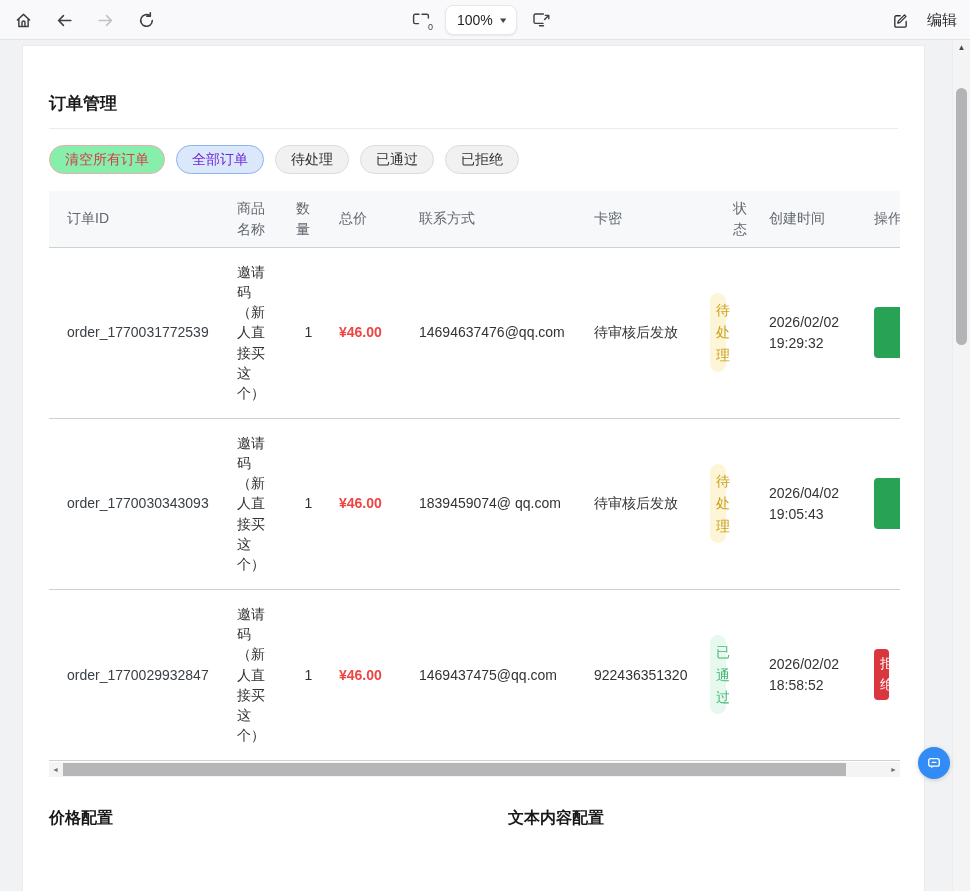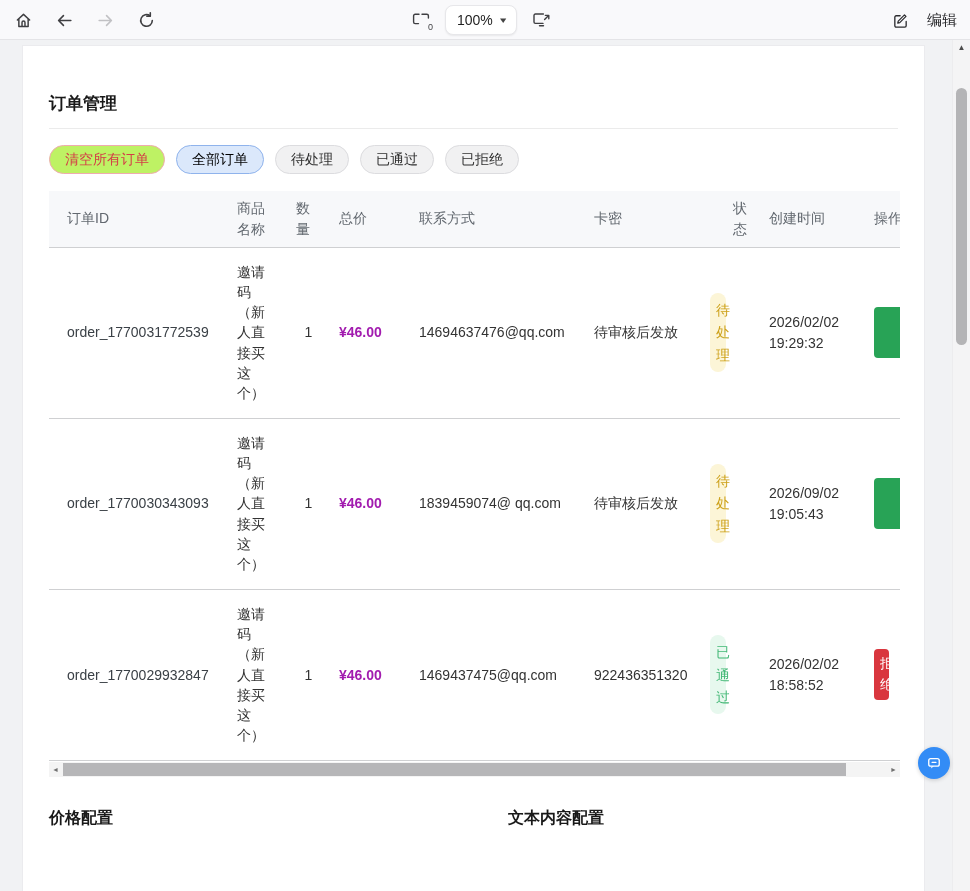--- a/index.html
+++ b/index.html
@@ -26,39 +26,39 @@
   .card { position:absolute; left:22px; top:5px; width:903px; height:900px;
           background:#fff; border:1px solid #ebebee; border-bottom:none; padding:46px 26px 0 26px; }
 
   .sec-title { font-size:17px; font-weight:600; color:#191919; }
   .divider { border:none; border-top:1px solid #ebebeb; margin:13px 0 0 0; }
 
   
   .filters { display:flex; gap:11px; margin-top:16px; }
   .pill { height:29px; padding:0 15px; border-radius:15px; font-size:14px; line-height:27px;
           cursor:pointer; background:#f1f1f2; border:1px solid #dcdcdf; color:#2f2f2f; }
-  .pill.danger { background:#bef264; border-color:#efabaf; color:#d43d46; }
-  .pill.primary { background:#dbe8fb; border-color:#8fb3ec; color:#000000; }
+  .pill.danger { background:#86efac; border-color:#efabaf; color:#d43d46; }
+  .pill.primary { background:#dbe8fb; border-color:#8fb3ec; color:#6d28d9; }
 
   
   .table-wrap { margin-top:17px; width:851px; overflow:hidden; }
   table { width:937px; table-layout:fixed; border-collapse:collapse; }
   col.c1{width:180px} col.c2{width:57px} col.c3{width:45px} col.c4{width:80px}
   col.c5{width:175px} col.c6{width:120px} col.c7{width:55px} col.c8{width:105px} col.c9{width:120px}
   thead th { height:56px; background:#f7f8fa; font-weight:400; font-size:14px; color:#62686f;
              text-align:left; padding:0 8px; vertical-align:middle; line-height:1.5; }
   thead th:first-child { padding-left:18px; }
   th.th-qty { padding:0 10px; }
   th.th-status { padding:0 14px;text-align:right; }
   tbody td { font-size:14px; color:#333; padding:14px 8px; vertical-align:middle;
              border-top:1px solid #cfd0d2; line-height:1.45; height:165px; }
   tbody tr:last-child td { border-bottom:1px solid #cfd0d2; }
   tbody td:first-child { padding-left:18px; color:#3a4046; }
   td.qty { text-align:center; padding:14px 4px; }
-  td.price { color:#a21caf; font-weight:700; }
+  td.price { color:#ef4444; font-weight:700; }
   td.status-cell { padding:14px 4px; }
   .badge { display:inline-block; width:16px; padding:6px 6px; border-radius:14px;
            font-size:14px; line-height:1.6; text-align:center; }
   .badge.pending { background:#fcf5d7; color:#cda11b; }
   .badge.approved { background:#e7f8ee; color:#43b876; }
   .act-btn { display:inline-block; width:15px; padding:5px 6px; border-radius:4px;
              font-size:13.5px; line-height:1.5; color:#fff; text-align:center; cursor:pointer; border:none; }
   .act-btn.approve { background:#28a356;padding-left:32px; }
   .act-btn.reject { background:#d9363e; }
 
@@ -200,21 +200,21 @@
             <td><button class="act-btn approve">通过</button></td>
           </tr>
           <tr>
             <td>order_1770030343093</td>
             <td>邀请码（新人直接买这个）</td>
             <td class="qty">1</td>
             <td class="price">¥46.00</td>
             <td>1839459074@ qq.com</td>
             <td>待审核后发放</td>
             <td class="status-cell"><span class="badge pending">待处理</span></td>
-            <td>2026/09/02 19:05:43</td>
+            <td>2026/04/02 19:05:43</td>
             <td><button class="act-btn approve">通过</button></td>
           </tr>
           <tr>
             <td>order_1770029932847</td>
             <td>邀请码（新人直接买这个）</td>
             <td class="qty">1</td>
             <td class="price">¥46.00</td>
             <td>1469437475@qq.com</td>
             <td>922436351320</td>
             <td class="status-cell"><span class="badge approved">已通过</span></td>

